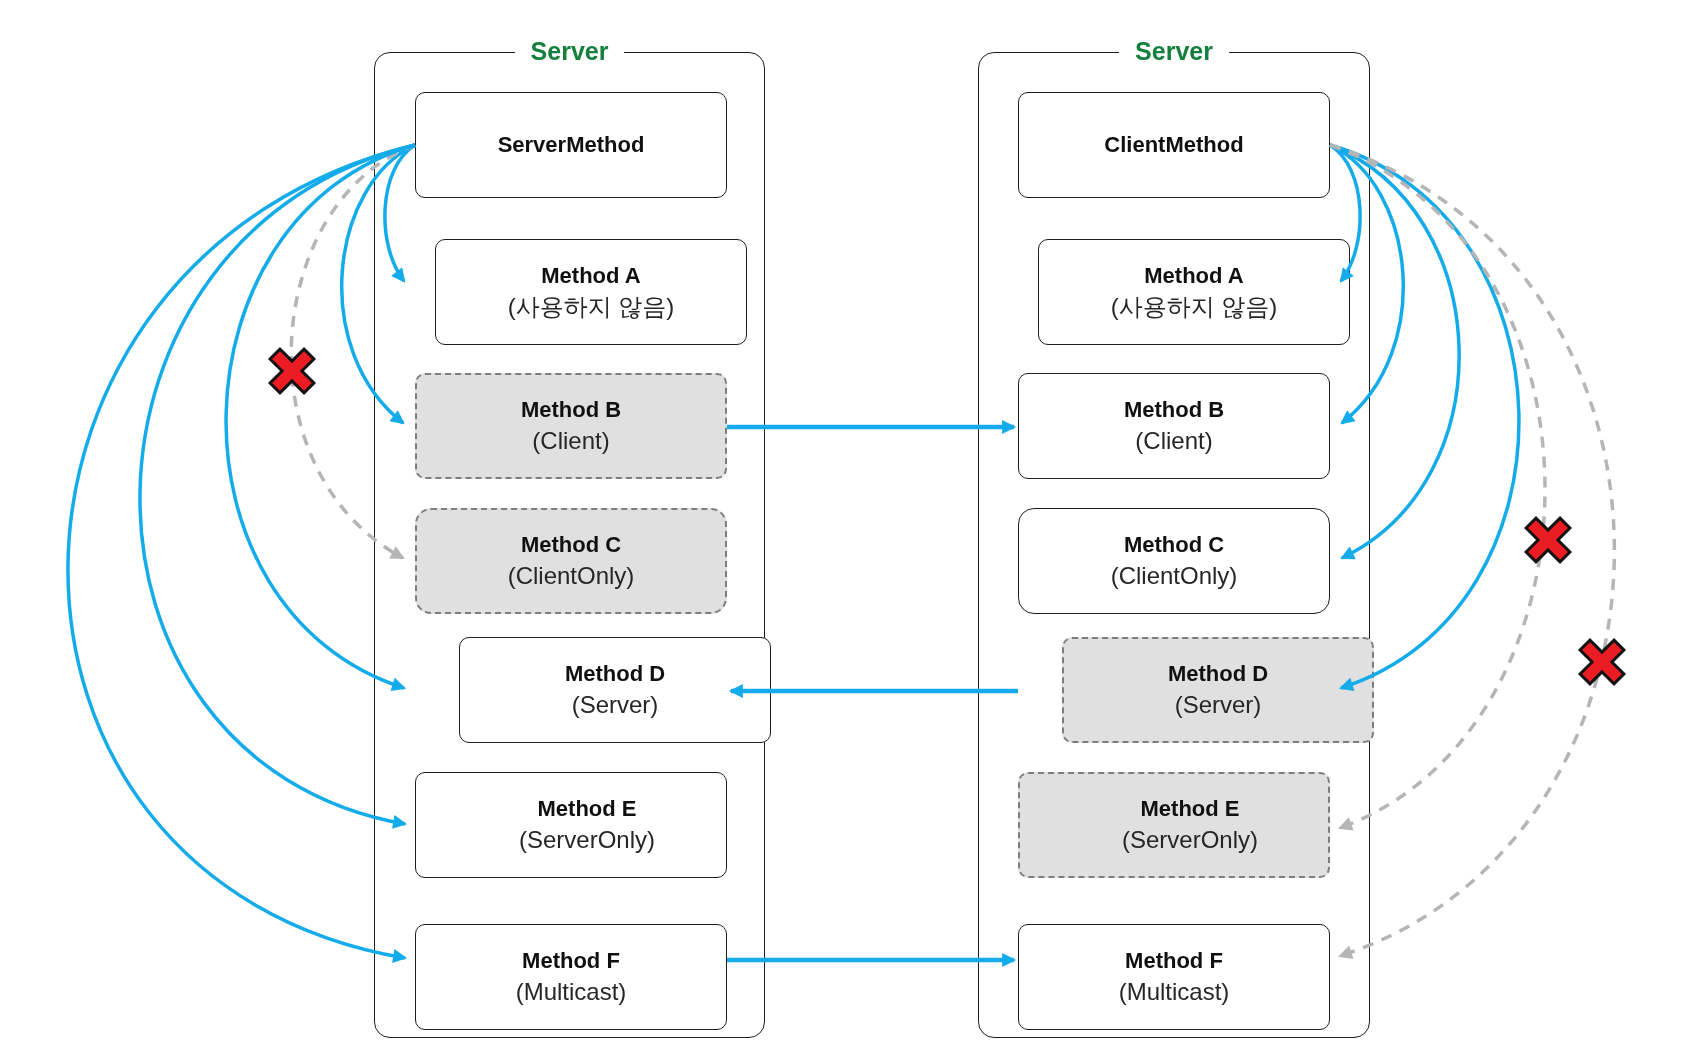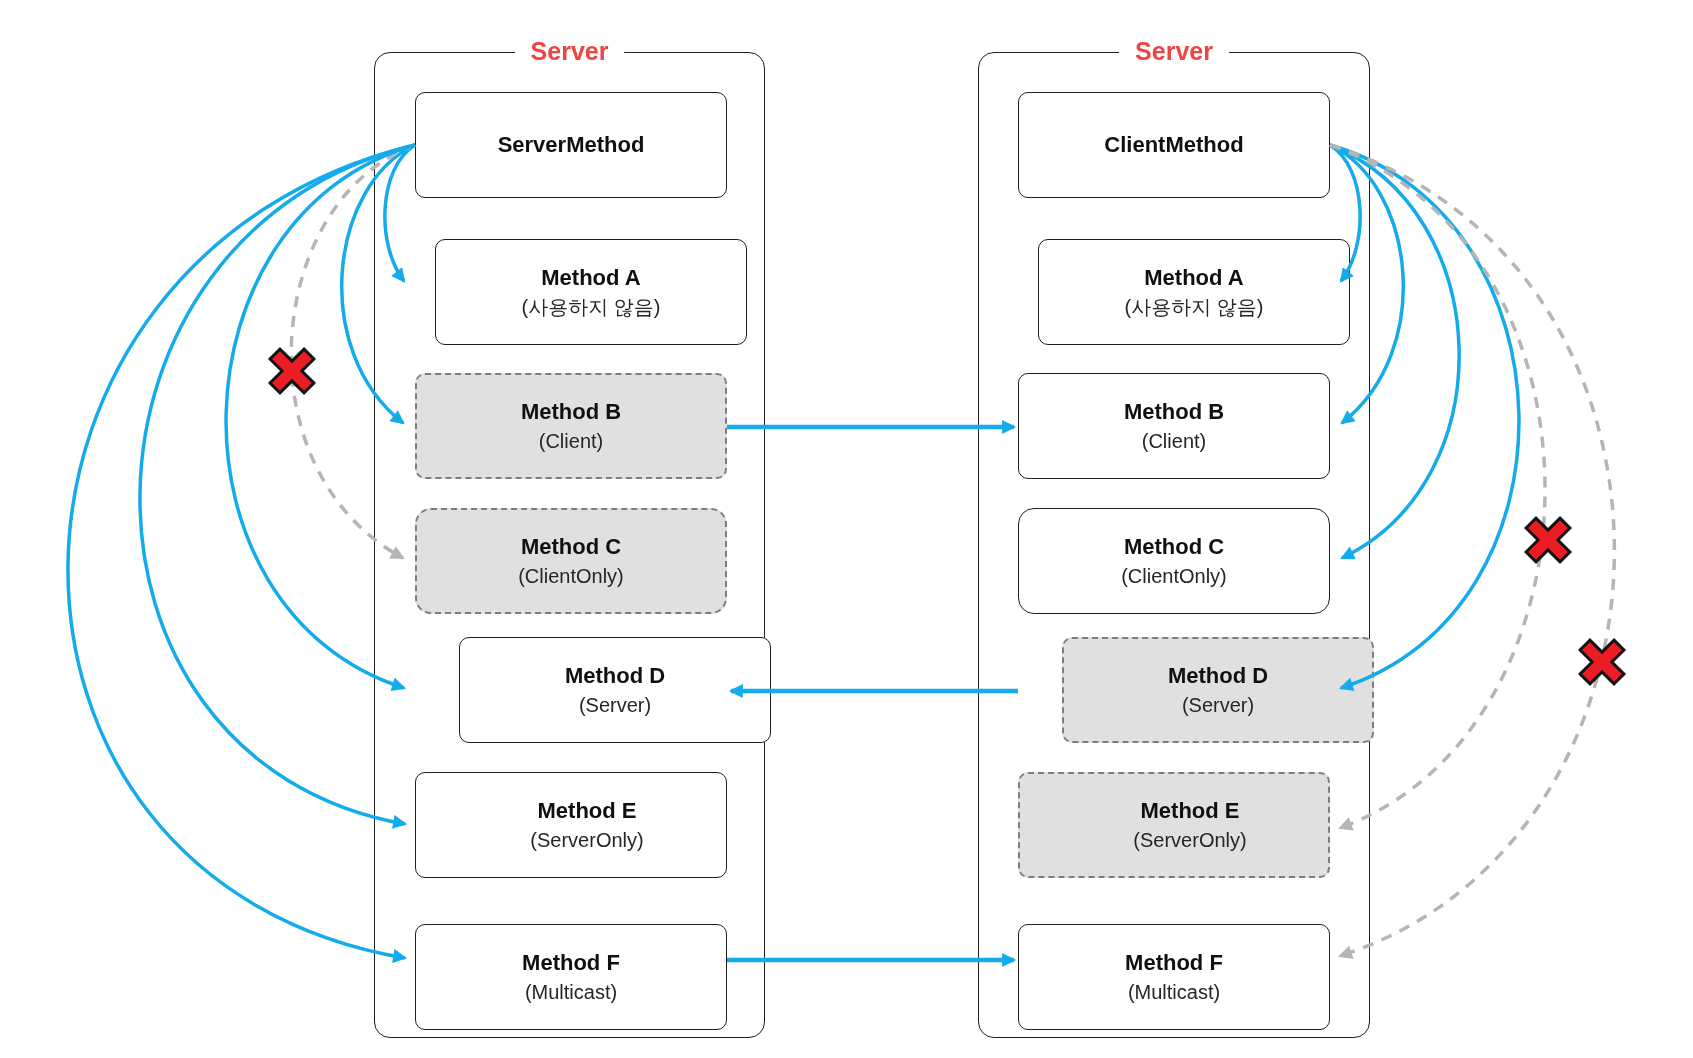--- a/index.html
+++ b/index.html
@@ -4,33 +4,33 @@
 <style>
   html,body{margin:0;padding:0;background:#ffffff;}
   body{font-family:"Liberation Sans","DejaVu Sans",sans-serif;}
   .stage{position:relative;width:1693px;height:1058px;background:#fff;overflow:hidden;}
 
   
   .group{position:absolute;border:1.6px solid #1e1e1e;border-radius:16px;background:transparent;}
   .group.server{left:374px;top:52px;width:389px;height:984px;}
   .group.client{left:978px;top:52px;width:390px;height:984px;}
   .group-title{position:absolute;top:0;left:50%;transform:translate(-50%,-55%);
-    background:#fff;padding:0 16px;font-size:25px;font-weight:bold;color:#ef4444;white-space:nowrap;}
+    background:#fff;padding:0 16px;font-size:25px;font-weight:bold;color:#15803d;white-space:nowrap;}
 
   
   .mbox{position:absolute;width:312px;height:106px;box-sizing:border-box;
     border:1.5px solid #1e1e1e;border-radius:10px;background:#fff;
     display:flex;flex-direction:column;align-items:center;justify-content:center;gap:8px;}
   .mbox.highlight{background:var(--hl-fill,#e0e0e0);border:2px dashed #7d7d7d;}
   .col-server{left:415px;}
   .col-client{left:1018px;}
   .row-0{top:92px;text-align:center;} .row-1{top:239px;margin-left:20px;} .row-2{top:373px;} .row-3{top:508px;border-radius:16px;}
   .row-4{top:637px;margin-left:44px;} .row-5{top:772px;padding-left:32px;} .row-6{top:924px;}
   .mtitle{font-weight:bold;font-size:22px;color:#101010;line-height:1;}
-  .msub{font-size:20px;color:#262626;line-height:1;}
+  .msub{font-size:24px;color:#262626;line-height:1;}
   .msub:empty{display:none;}
 
   
   svg.wires{position:absolute;left:0;top:0;pointer-events:none;}
   path.conn{fill:none;}
   path.conn.allowed{stroke:var(--c-allowed,#14abeb);stroke-width:3.5;}
   path.conn.blocked{stroke:var(--c-blocked,#b5b5b5);stroke-width:3.5;stroke-dasharray:11 9;}
   path.conn.cross.allowed{stroke-width:4.5;}
   .xmark path{fill:var(--c-xmark,#ec1c24);stroke:#131313;stroke-width:3;stroke-linejoin:miter;}
 </style>

